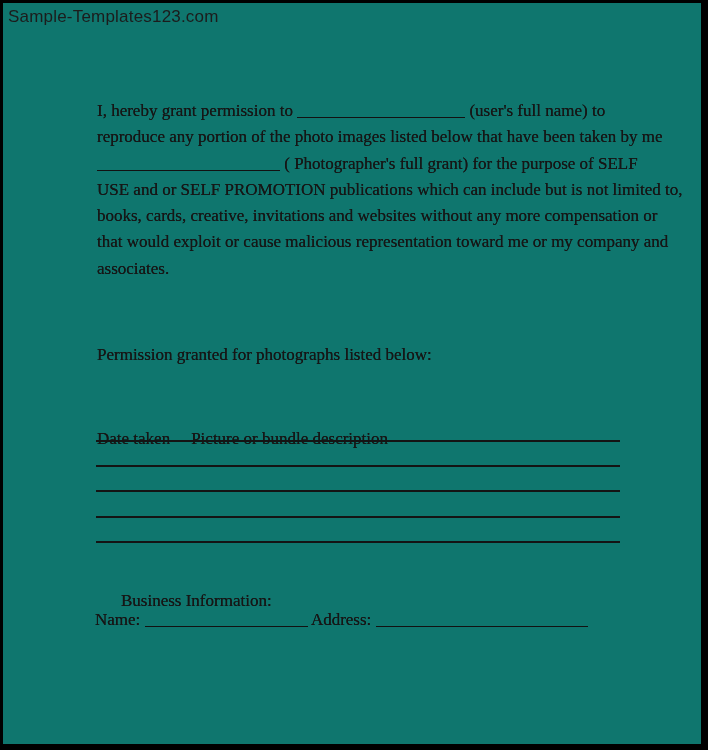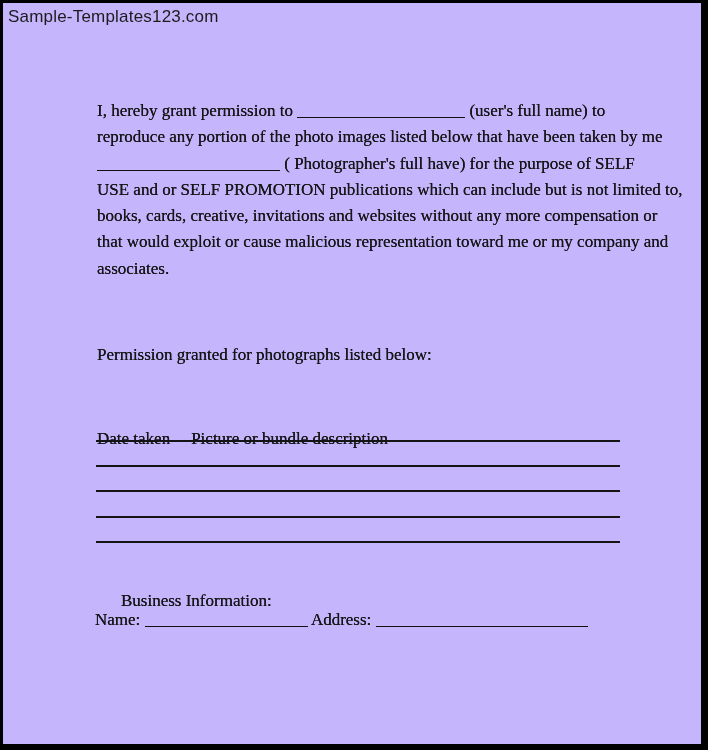--- a/index.html
+++ b/index.html
@@ -5,21 +5,21 @@
   html, body {
     margin: 0;
     padding: 0;
     background: #ffffff;
   }
   .page {
     position: relative;
     width: 708px;
     height: 750px;
     box-sizing: border-box;
-    background: #c4b5fd;
+    background: #0f766e;
     border-top: 3px solid #000;
     border-left: 3px solid #000;
     border-right: 7px solid #000;
     border-bottom: 6px solid #000;
     overflow: hidden;
     color: #161616;
   }
   .watermark {
     position: absolute;
     left: 5px;
@@ -107,21 +107,21 @@
 </head>
 <body>
 
 <div class="page">
 
   <div class="watermark">Sample-Templates123.com</div>
 
   <div class="paragraph serif">
     <div class="pline"><span>I, hereby grant permission to</span> <span class="blank w168"></span> <span>(user's full name) to</span></div>
     <div class="pline"><span>reproduce any portion of the photo images listed below that have been taken by me</span></div>
-    <div class="pline"><span class="blank w183"></span> <span>( Photographer's full have) for the purpose of SELF</span></div>
+    <div class="pline"><span class="blank w183"></span> <span>( Photographer's full grant) for the purpose of SELF</span></div>
     <div class="pline"><span>USE and or SELF PROMOTION publications which can include but is not limited to,</span></div>
     <div class="pline"><span>books, cards, creative, invitations and websites without any more compensation or</span></div>
     <div class="pline"><span>that would exploit or cause malicious representation toward me or my company and</span></div>
     <div class="pline"><span>associates.</span></div>
   </div>
 
   <div class="photo-heading serif">Permission granted for photographs listed below:</div>
 
   <div class="table-header serif">
     <span class="col-date">Date taken</span><span class="col-desc">Picture or bundle description</span>

